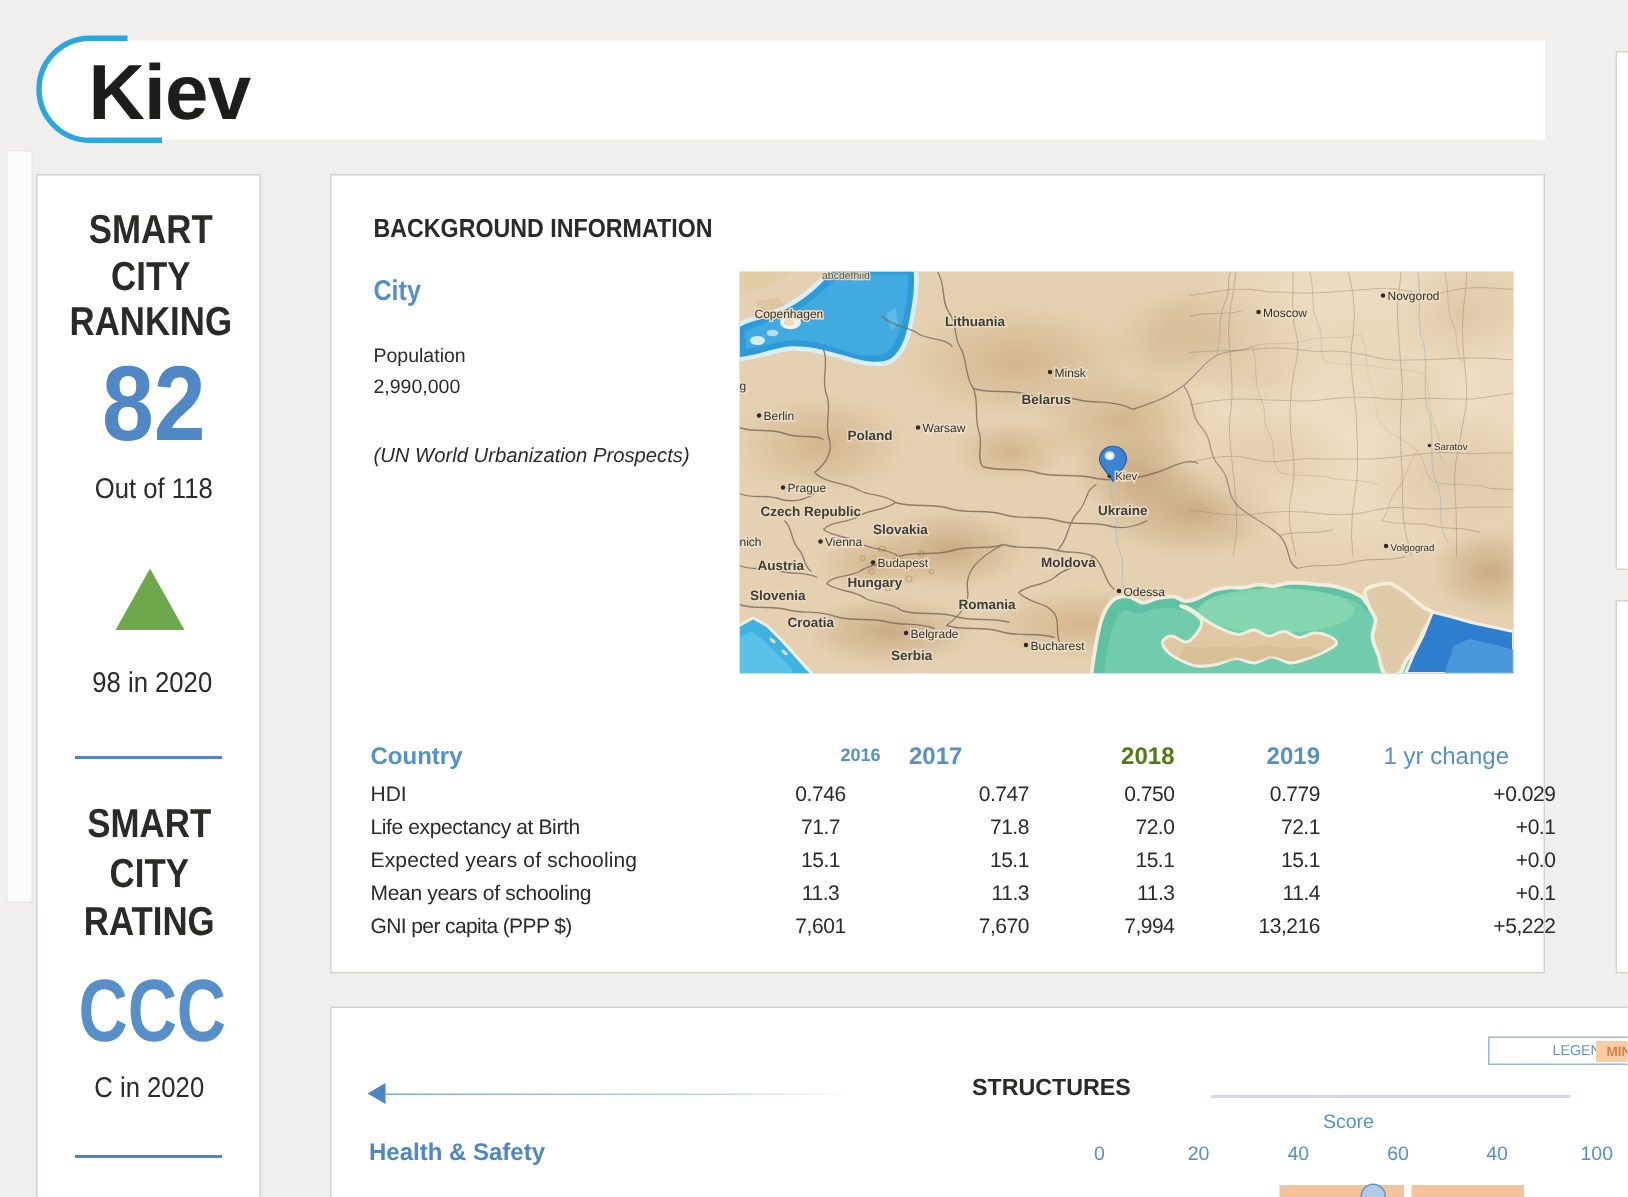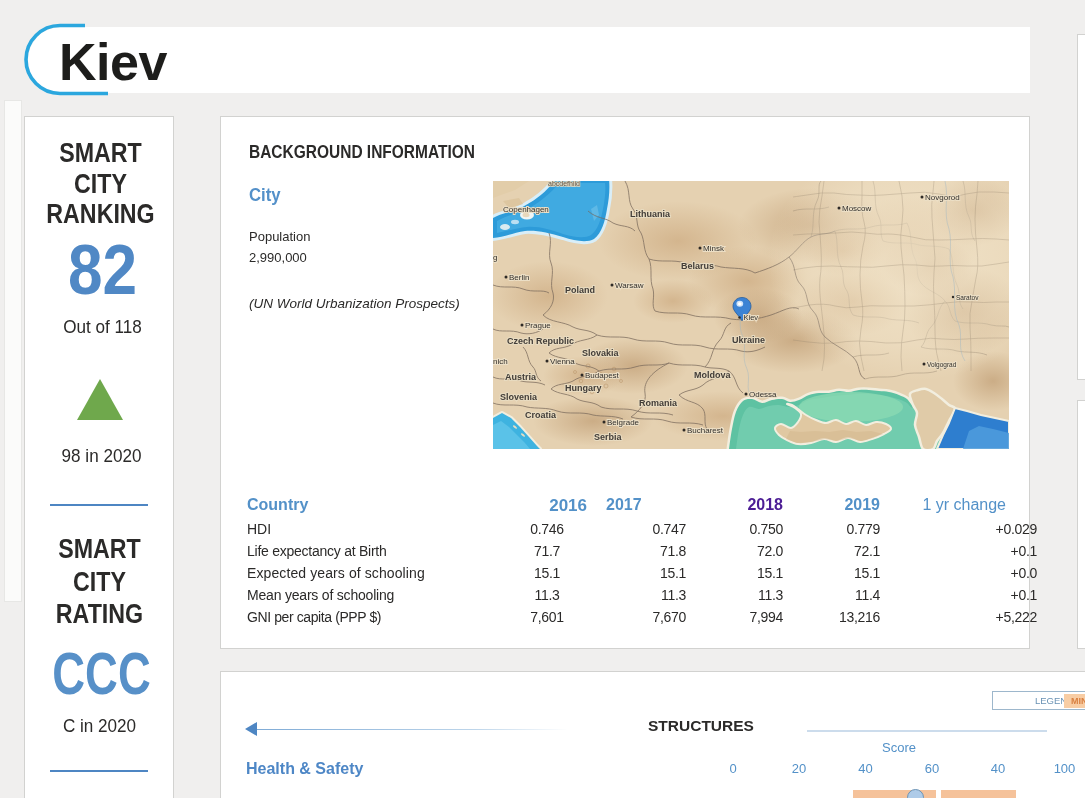--- a/index.html
+++ b/index.html
@@ -241,23 +241,23 @@
   <circle cx="191" cy="249" r="1.5"></circle>
   <circle cx="460" cy="116" r="1.2"></circle>
   <circle cx="431" cy="183" r="1.5"></circle>
   <circle cx="246.5" cy="136.5" r="1.2"></circle>
  </g>
 </g>
 </svg>
   </div>
 
   <div class="abs" style="left:26px;top:379px;font-size:16px;font-weight:bold;color:#5391c8;">Country</div>
-  <div class="abs" style="left:286px;top:379px;width:80px;text-align:right;font-size:17px;font-weight:bold;color:#5391c8;">2016</div>
+  <div class="abs" style="left:286px;top:379px;width:80px;text-align:right;font-size:12px;font-weight:bold;color:#5391c8;">2016</div>
   <div class="abs" style="left:385px;top:379px;width:80px;text-align:left;font-size:16px;font-weight:bold;color:#5391c8;">2017</div>
-  <div class="abs" style="left:482px;top:379px;width:80px;text-align:right;font-size:16px;font-weight:bold;color:#4c1d95;">2018</div>
+  <div class="abs" style="left:482px;top:379px;width:80px;text-align:right;font-size:16px;font-weight:bold;color:#4d7c0f;">2018</div>
   <div class="abs" style="left:579px;top:379px;width:80px;text-align:right;font-size:16px;font-weight:bold;color:#5391c8;">2019</div>
   <div class="abs" style="left:655px;top:379px;width:130px;text-align:right;font-size:16px;font-weight:normal;color:#5391c8;">1 yr change</div>
 
   <div class="abs" style="left:26px;top:401px;font-size:14px;color:#2b2a29;line-height:22px;">HDI<br><span style="letter-spacing:-0.25px;">Life expectancy at Birth</span><br><span style="letter-spacing:0.1px;">Expected years of schooling</span><br><span style="letter-spacing:-0.2px;margin-top:36px;">Mean years of schooling</span><br><span style="letter-spacing:-0.4px;">GNI per capita (PPP $)</span></div>
   <div class="abs" style="left:286px;top:401px;width:80px;text-align:center;font-size:14px;letter-spacing:-0.3px;color:#2b2a29;line-height:22px;">0.746<br>71.7<br>15.1<br>11.3<br>7,601</div>
   <div class="abs" style="left:385px;top:401px;width:80px;text-align:right;font-size:14px;letter-spacing:-0.3px;color:#2b2a29;line-height:22px;">0.747<br>71.8<br>15.1<br>11.3<br>7,670</div>
   <div class="abs" style="left:482px;top:401px;width:80px;text-align:right;font-size:14px;letter-spacing:-0.3px;color:#2b2a29;line-height:22px;">0.750<br>72.0<br>15.1<br>11.3<br>7,994</div>
   <div class="abs" style="left:579px;top:401px;width:80px;text-align:right;font-size:14px;letter-spacing:-0.3px;color:#2b2a29;line-height:22px;">0.779<br>72.1<br>15.1<br>11.4<br>13,216</div>
   <div class="abs" style="left:686px;top:401px;width:130px;text-align:right;font-size:14px;letter-spacing:-0.3px;color:#2b2a29;line-height:22px;">+0.029<br>+0.1<br>+0.0<br>+0.1<br>+5,222</div>
 </div>

